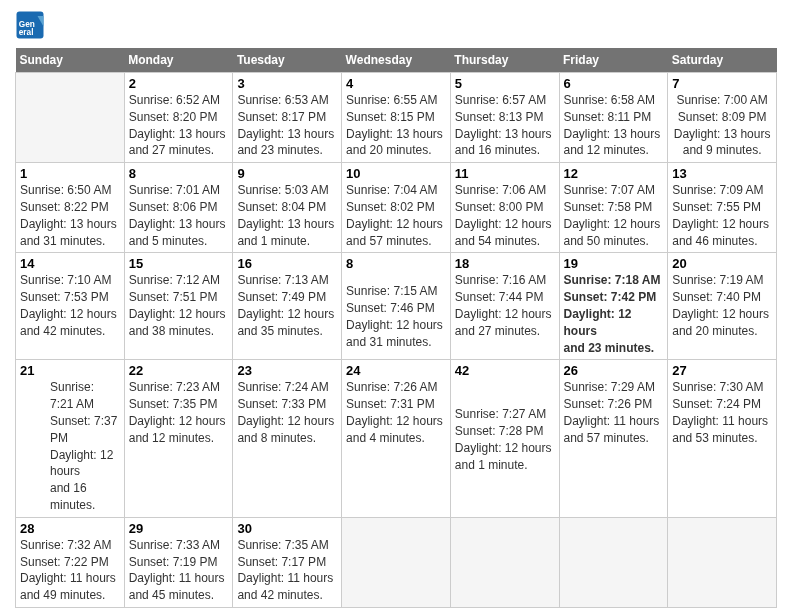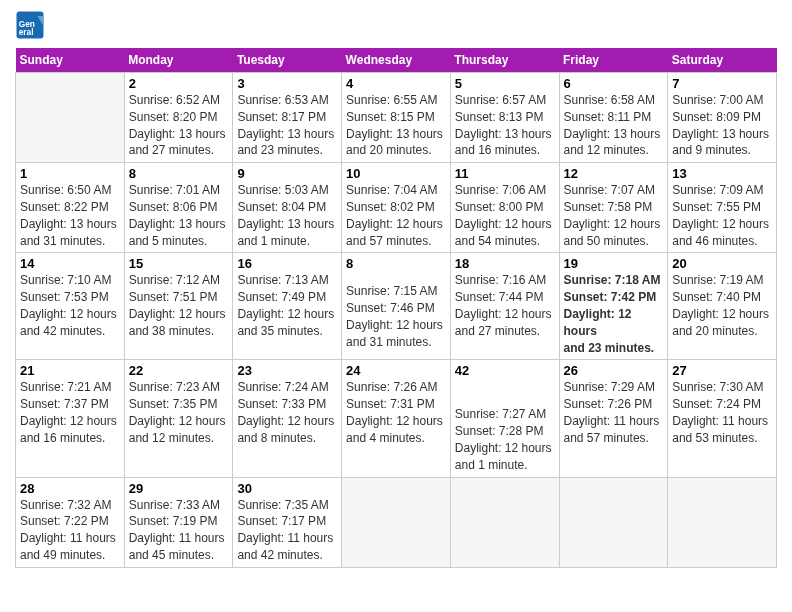--- a/index.html
+++ b/index.html
@@ -49,21 +49,21 @@
     .subtitle {
       font-size: 14px;
       color: #555;
     }
     table {
       width: 100%;
       border-collapse: collapse;
       font-size: 9.5px;
     }
     th {
-      background-color: #a21caf;
+      background-color: #737373;
       color: white;
       padding: 5px 4px;
       text-align: left;
       font-size: 12px;
       font-weight: bold;
     }
     td {
       border: 1px solid #ccc;
       vertical-align: top;
       padding: 3px 4px;
@@ -155,21 +155,21 @@
           </td>
           <td>
             <span class="day-num">6</span>
             <div class="day-detail" style="white-space: pre-line;">Sunrise: 6:58 AM
 Sunset: 8:11 PM
 Daylight: 13 hours
 and 12 minutes.</div>
           </td>
           <td>
             <span class="day-num">7</span>
-            <div class="day-detail" style="white-space: pre-line;">Sunrise: 7:00 AM
+            <div class="day-detail" style="white-space: pre-line; text-align: center;">Sunrise: 7:00 AM
 Sunset: 8:09 PM
 Daylight: 13 hours
 and 9 minutes.</div>
           </td>
         </tr>
         <tr>
           <td>
             <span class="day-num">1</span>
             <div class="day-detail" style="white-space: pre-line;">Sunrise: 6:50 AM
 Sunset: 8:22 PM
@@ -266,21 +266,21 @@
             <span class="day-num">20</span>
             <div class="day-detail" style="white-space: pre-line;">Sunrise: 7:19 AM
 Sunset: 7:40 PM
 Daylight: 12 hours
 and 20 minutes.</div>
           </td>
         </tr>
         <tr>
           <td>
             <span class="day-num">21</span>
-            <div class="day-detail" style="white-space: pre-line;">Sunrise: 7:21 AM
+            <div class="day-detail" style="white-space: pre-line; margin-left: 30px;">Sunrise: 7:21 AM
 Sunset: 7:37 PM
 Daylight: 12 hours
 and 16 minutes.</div>
           </td>
           <td>
             <span class="day-num">22</span>
             <div class="day-detail" style="white-space: pre-line;">Sunrise: 7:23 AM
 Sunset: 7:35 PM
 Daylight: 12 hours
 and 12 minutes.</div>

